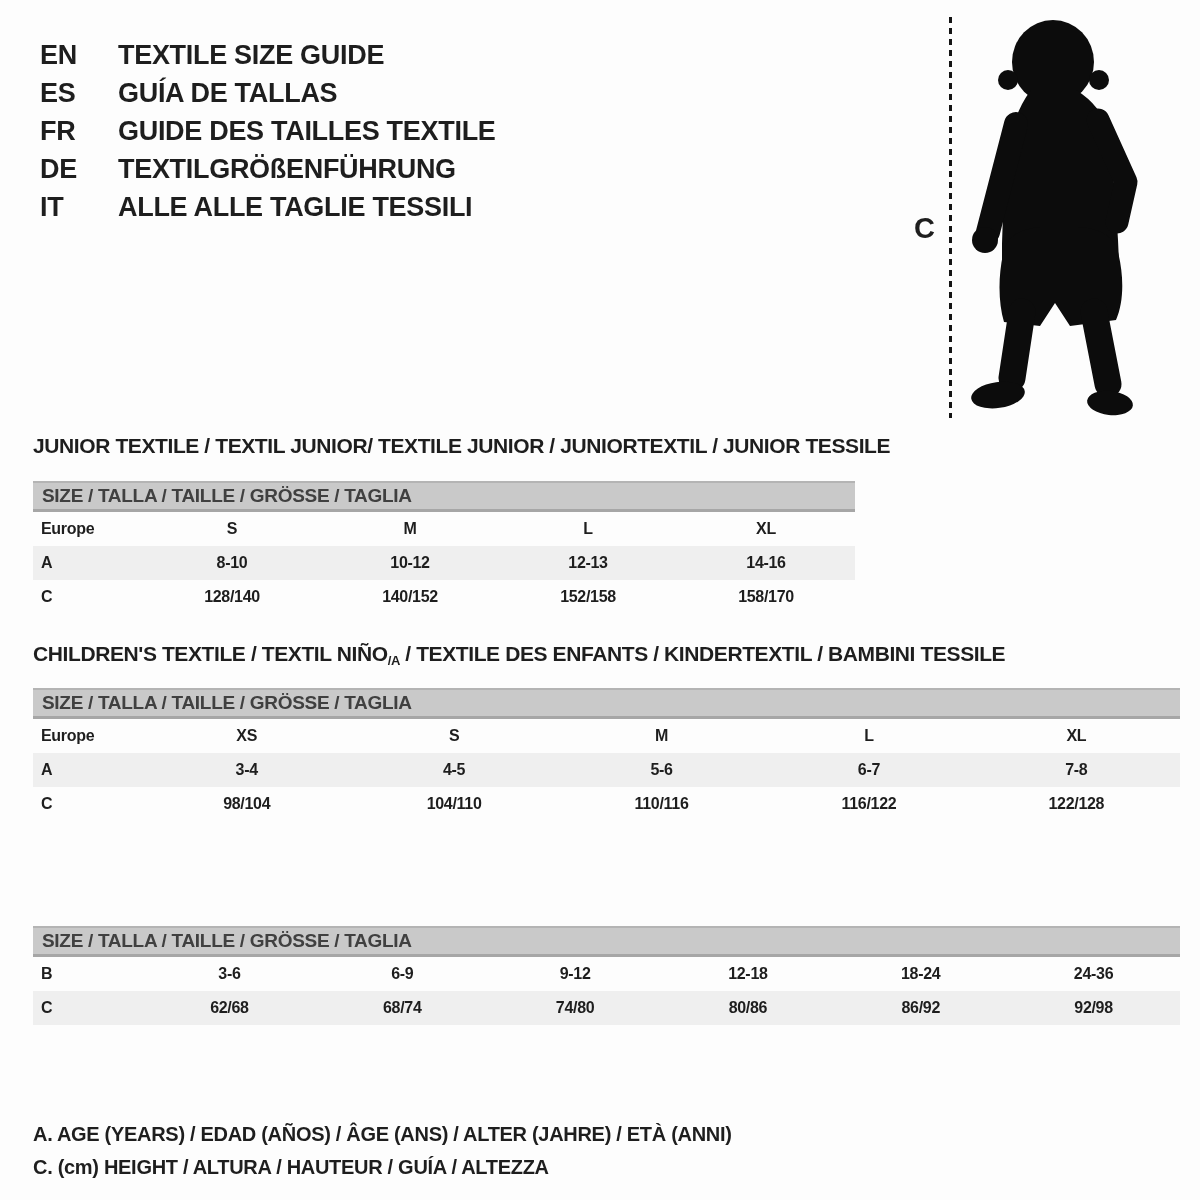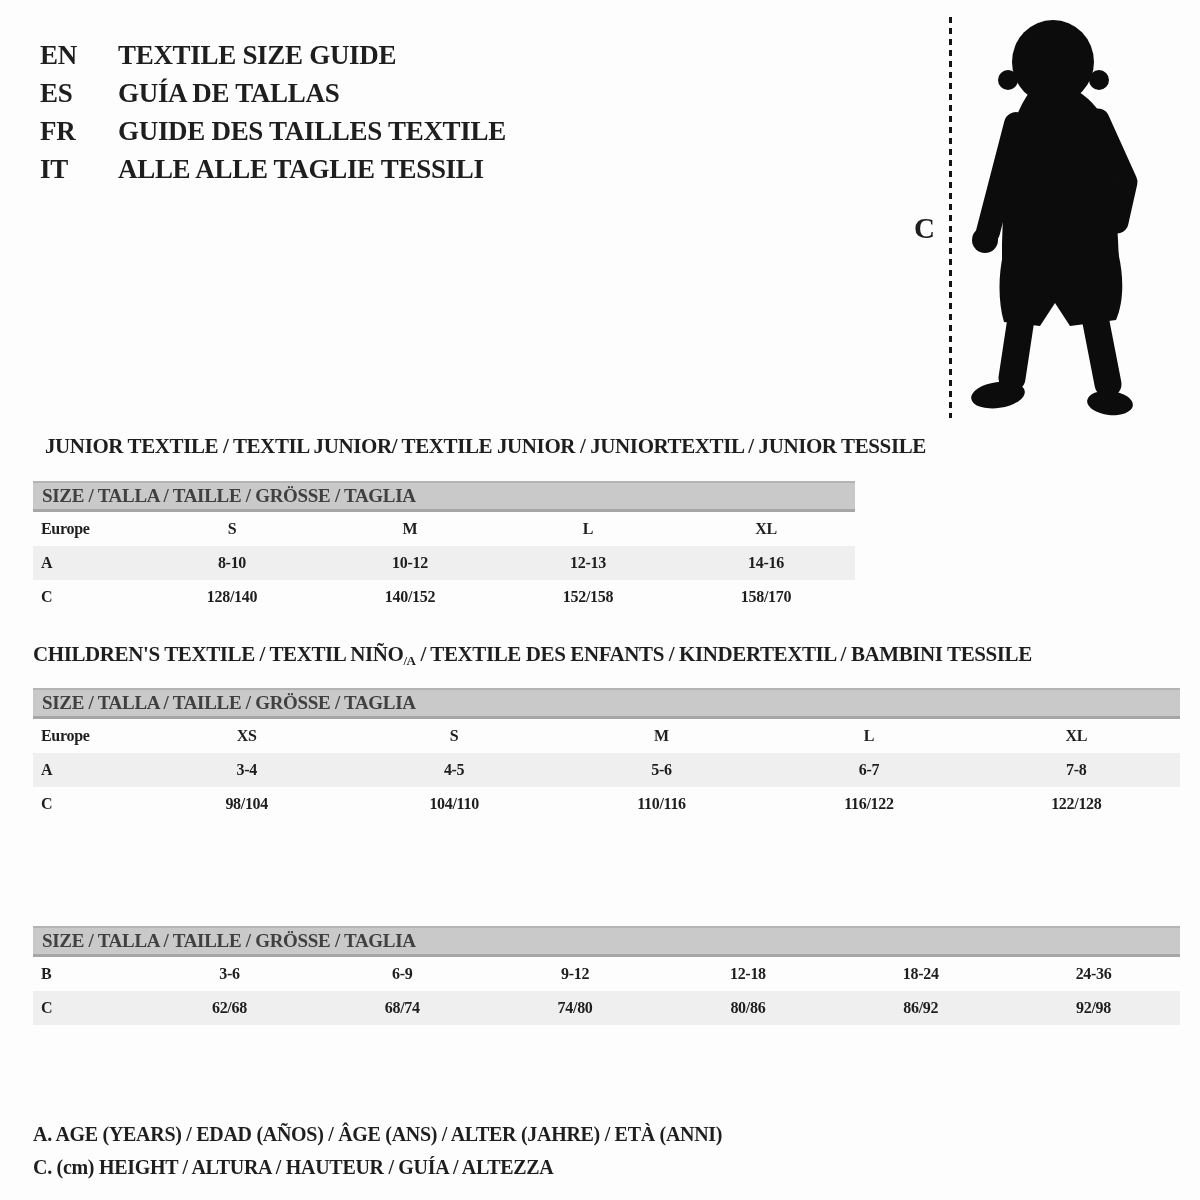--- a/index.html
+++ b/index.html
@@ -1,19 +1,19 @@
 <!DOCTYPE html>
 <html><head>
 <meta charset="utf-8">
 <style>
   html,body{margin:0;padding:0;background:#ffffff;}
   .canvas{
     position:relative;width:1200px;height:1200px;
     background:#fdfdfd;overflow:hidden;
-    font-family:Liberation Serif, serif;
+    font-family:Liberation Sans, sans-serif;
     font-weight:bold;color:#1e1e1e;
     letter-spacing:-0.3px;
     -webkit-font-smoothing:antialiased;
   }
   
   .langs{position:absolute;left:40px;top:36px;}
   .lang-row{display:flex;line-height:38px;font-size:27px;}
   .lang-code{width:78px;}
   
   .measure-label{position:absolute;left:914px;top:212px;font-size:29px;}
@@ -56,20 +56,24 @@
     </div>
     <div class="lang-row">
       <span class="lang-code">ES</span>
       <span class="lang-title">GUÍA DE TALLAS</span>
     </div>
     <div class="lang-row">
       <span class="lang-code">FR</span>
       <span class="lang-title">GUIDE DES TAILLES TEXTILE</span>
     </div>
     <div class="lang-row">
+      <span class="lang-code">DE</span>
+      <span class="lang-title">TEXTILGRÖßENFÜHRUNG</span>
+    </div>
+    <div class="lang-row">
       <span class="lang-code">IT</span>
       <span class="lang-title">ALLE ALLE TAGLIE TESSILI</span>
     </div>
   </div>
 
   <div class="measure-label">C</div>
   <div class="measure-line"></div>
   <svg class="silhouette" width="192" height="410" viewBox="0 0 192 410" aria-hidden="true">
     <g fill="#0c0c0c" stroke="none">
 
@@ -99,21 +103,21 @@
                L 112 314 L 97 291 L 82 314 Z"></path>
 
       <line x1="64" y1="300" x2="54" y2="366" stroke="#0c0c0c" stroke-width="27" stroke-linecap="round"></line>
       <line x1="136" y1="300" x2="150" y2="372" stroke="#0c0c0c" stroke-width="27" stroke-linecap="round"></line>
 
       <ellipse cx="40" cy="383" rx="27" ry="13" transform="rotate(-8 40 383)"></ellipse>
       <ellipse cx="152" cy="391" rx="23" ry="12" transform="rotate(6 152 391)"></ellipse>
     </g>
   </svg>
 
-  <div class="sec-title" style="top:434px;margin-left:12px;">JUNIOR TEXTILE / TEXTIL JUNIOR/ TEXTILE JUNIOR / JUNIORTEXTIL / JUNIOR TESSILE</div>
+  <div class="sec-title" style="top:434px;">JUNIOR TEXTILE / TEXTIL JUNIOR/ TEXTILE JUNIOR / JUNIORTEXTIL / JUNIOR TESSILE</div>
 
   <div class="sizetable t-junior">
     <div class="size-bar">SIZE / TALLA / TAILLE / GRÖSSE / TAGLIA</div>
     <div class="t-row">
       <div class="t-lbl">Europe</div>
       <div class="t-cell">S</div>
       <div class="t-cell">M</div>
       <div class="t-cell">L</div>
       <div class="t-cell">XL</div>
     </div>

